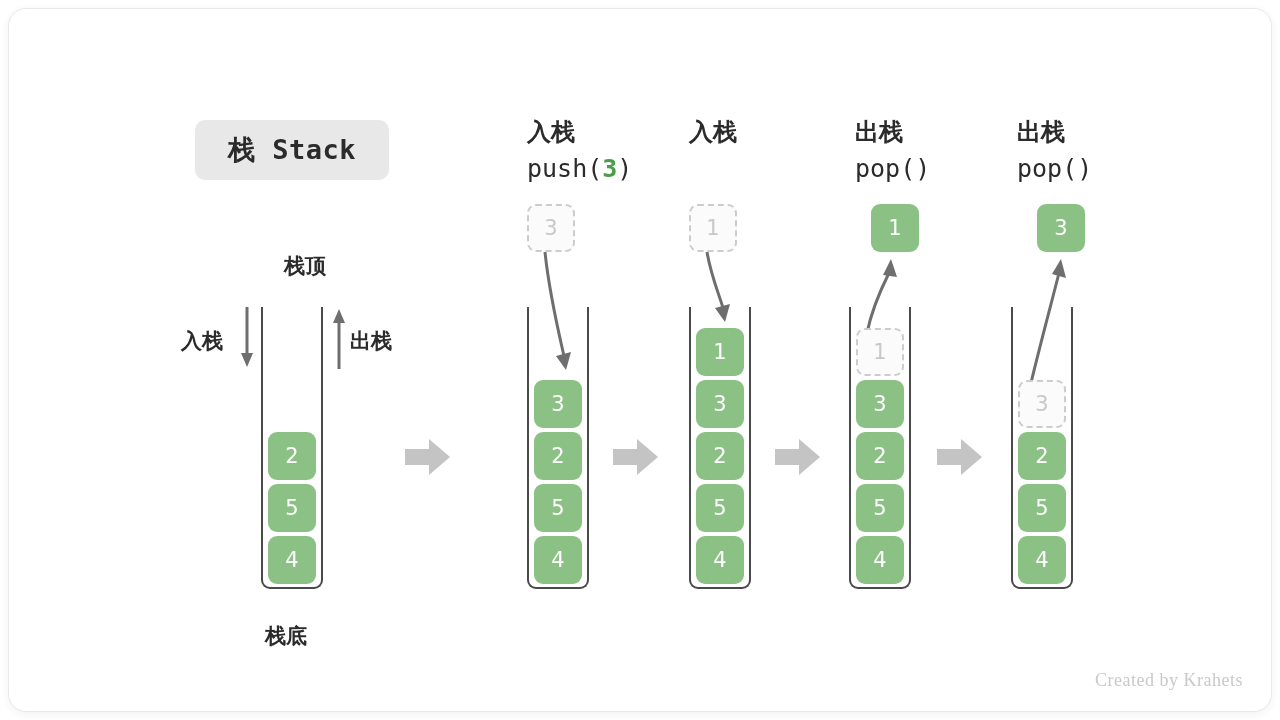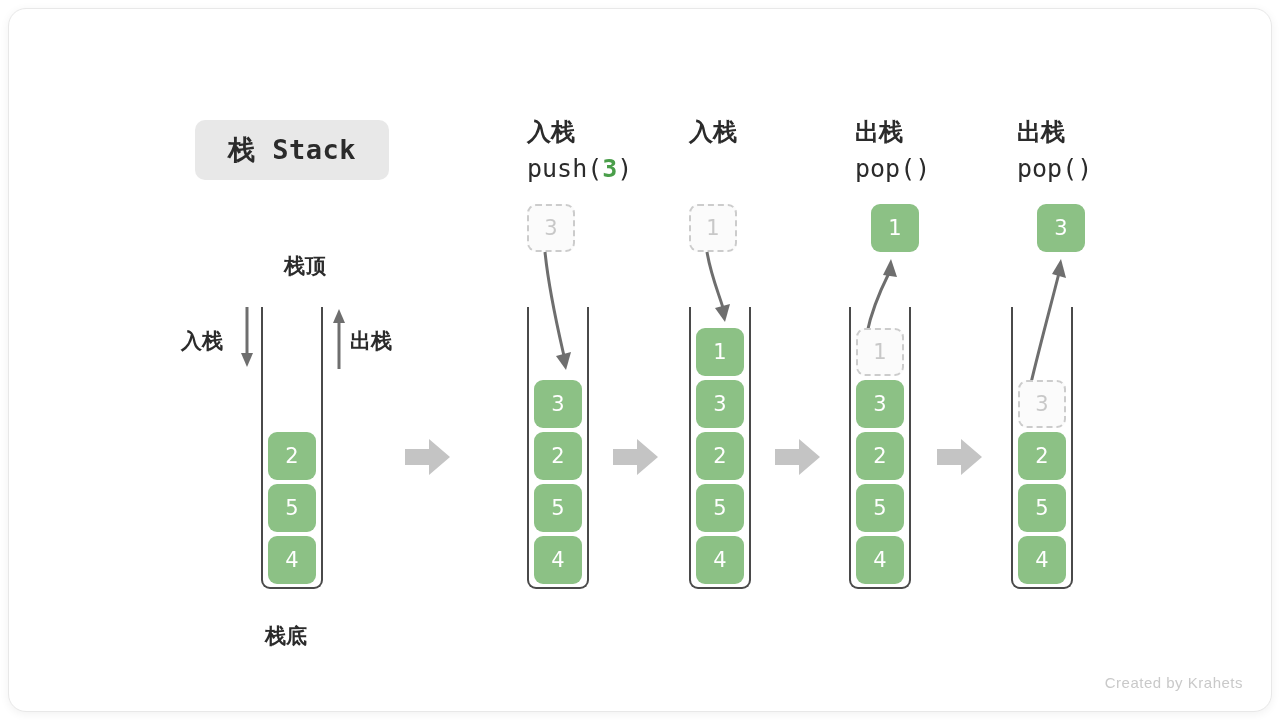--- a/index.html
+++ b/index.html
@@ -116,22 +116,22 @@
     border: 2px dashed #cccccc;
   }
 
   
   .block-arrow { width: 46px; height: 40px; }
 
   
   #footer {
     right: 28px;
     bottom: 20px;
-    font-family: Liberation Sans, sans-serif;
-    font-size: 15px;
+    font-family: Liberation Serif, serif;
+    font-size: 18px;
     color: #c9c9c9;
     letter-spacing: 0.5px;
     white-space: nowrap;
   }
 
   svg { overflow: visible; }
 </style>
 </head>
 <body>
 

